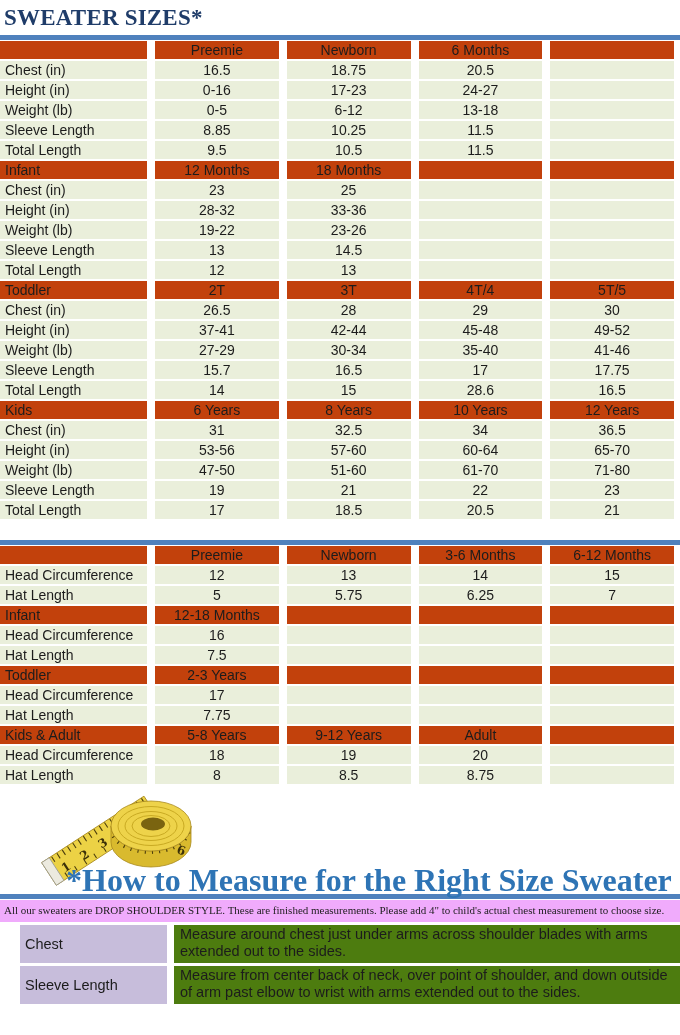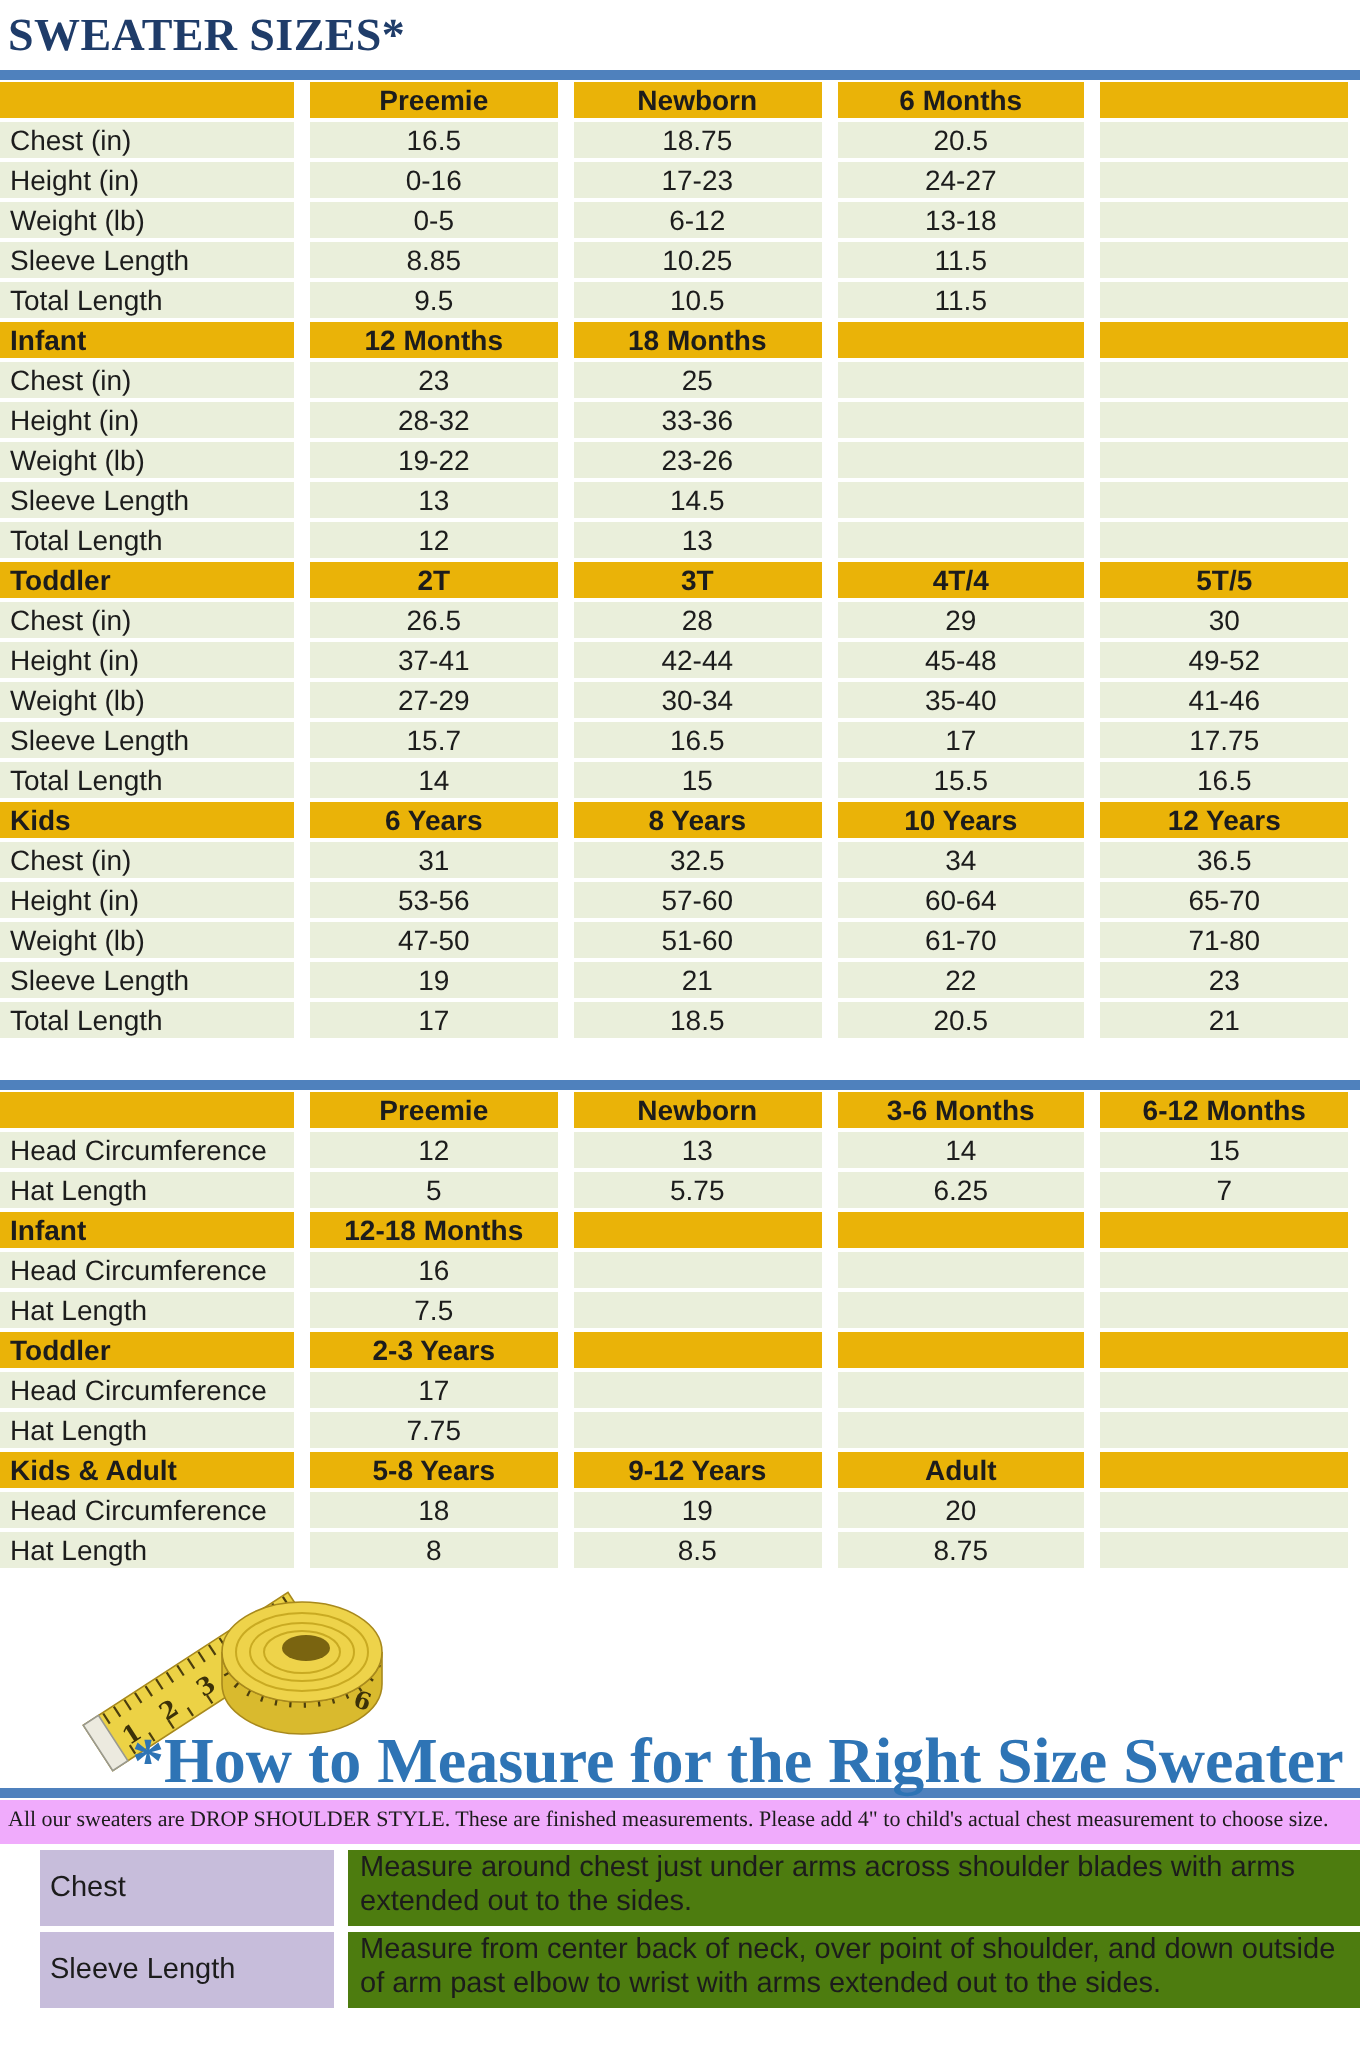--- a/index.html
+++ b/index.html
@@ -17,21 +17,21 @@
     display:grid;
     grid-template-columns:147px 1fr 1fr 1fr 1fr;
     column-gap:8px;row-gap:2px;
     grid-auto-rows:18px;
     padding-right:6px;
   }
   .cell{
     height:18px;line-height:18px;font-size:14px;
     overflow:hidden;white-space:nowrap;
   }
-  .hdr{background:#eab308;font-weight:bold;}
+  .hdr{background:#c2410c;}
   .grn{background:#eaefdb;}
   .lbl{text-align:left;padding-left:5px;}
   .ctr{text-align:center;}
   .spacer{height:21px;}
   .howto{position:relative;height:110px;}
   .howto h2{
     position:absolute;left:66px;bottom:0;margin:0;
     font-family:"Liberation Serif", serif;font-weight:bold;
     font-size:32px;line-height:28px;color:#2e74b5;white-space:nowrap;
   }
@@ -141,21 +141,21 @@
       <div class="cell grn ctr">35-40</div>
       <div class="cell grn ctr">41-46</div>
       <div class="cell grn lbl">Sleeve Length</div>
       <div class="cell grn ctr">15.7</div>
       <div class="cell grn ctr">16.5</div>
       <div class="cell grn ctr">17</div>
       <div class="cell grn ctr">17.75</div>
       <div class="cell grn lbl">Total Length</div>
       <div class="cell grn ctr">14</div>
       <div class="cell grn ctr">15</div>
-      <div class="cell grn ctr">15.5</div>
+      <div class="cell grn ctr">28.6</div>
       <div class="cell grn ctr">16.5</div>
       <div class="cell hdr lbl">Kids</div>
       <div class="cell hdr ctr">6 Years</div>
       <div class="cell hdr ctr">8 Years</div>
       <div class="cell hdr ctr">10 Years</div>
       <div class="cell hdr ctr">12 Years</div>
       <div class="cell grn lbl">Chest (in)</div>
       <div class="cell grn ctr">31</div>
       <div class="cell grn ctr">32.5</div>
       <div class="cell grn ctr">34</div>

